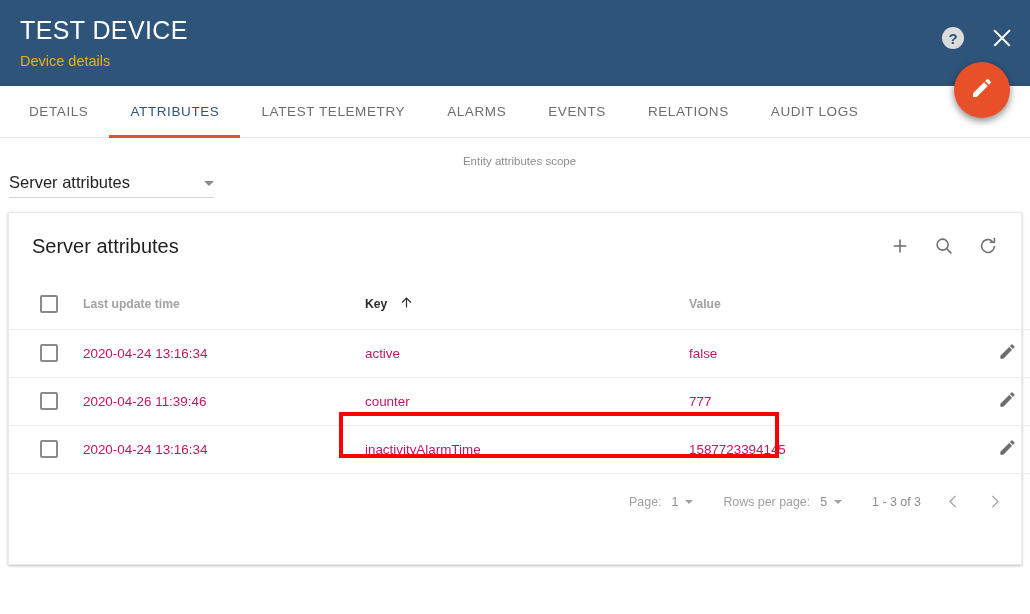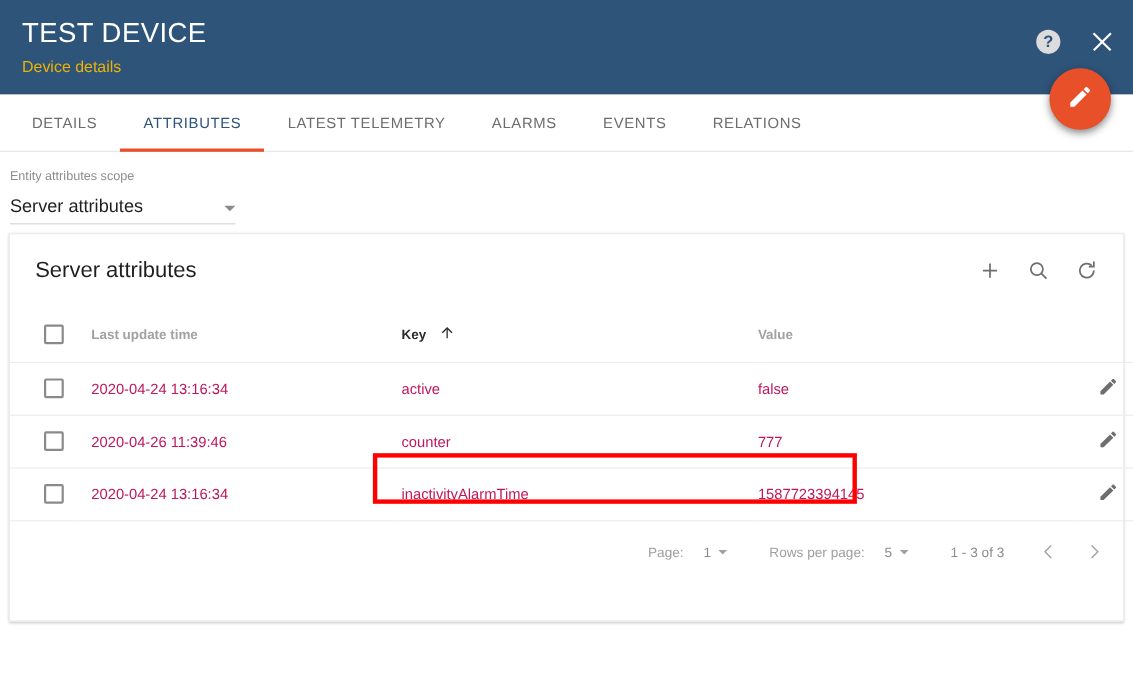--- a/index.html
+++ b/index.html
@@ -114,21 +114,22 @@
 
   
   .scope {
     padding: 16px 0 0 9px;
     height: 74px;
   }
   .scope-label {
     font-size: 11.5px;
     color: #8d8d8d;
     line-height: 14px;
-    margin-bottom: 11px;
+    margin-bottom: 5px;
+    text-align: center;
   }
   .scope-select {
     width: 205px;
     border-bottom: 1px solid #d3d3d3;
     display: flex;
     align-items: flex-end;
     justify-content: space-between;
     padding-bottom: 5px;
     cursor: pointer;
   }
@@ -227,21 +228,21 @@
     z-index: 5;
   }
 
   
   .paginator {
     height: 56px;
     display: flex;
     align-items: center;
     justify-content: flex-end;
     padding-right: 18px;
-    gap: 8px;
+    gap: 0;
     font-size: 12.4px;
     color: #a0a0a0;
   }
   .pg-label { margin-right: 10px; }
   .pg-select {
     display: flex;
     align-items: center;
     gap: 7px;
     cursor: pointer;
     margin-right: 30px;
@@ -289,20 +290,23 @@
       <span>LATEST TELEMETRY</span>
     </div>
   <div class="tab">
       <span>ALARMS</span>
     </div>
   <div class="tab">
       <span>EVENTS</span>
     </div>
   <div class="tab">
       <span>RELATIONS</span>
+    </div>
+  <div class="tab">
+      <span>AUDIT LOGS</span>
     </div>
 </div>
 
 <div class="scope">
   <div class="scope-label">Entity attributes scope</div>
   <div class="scope-select">
     <span class="scope-value">Server attributes</span>
     <span class="caret"></span>
   </div>
 </div>

